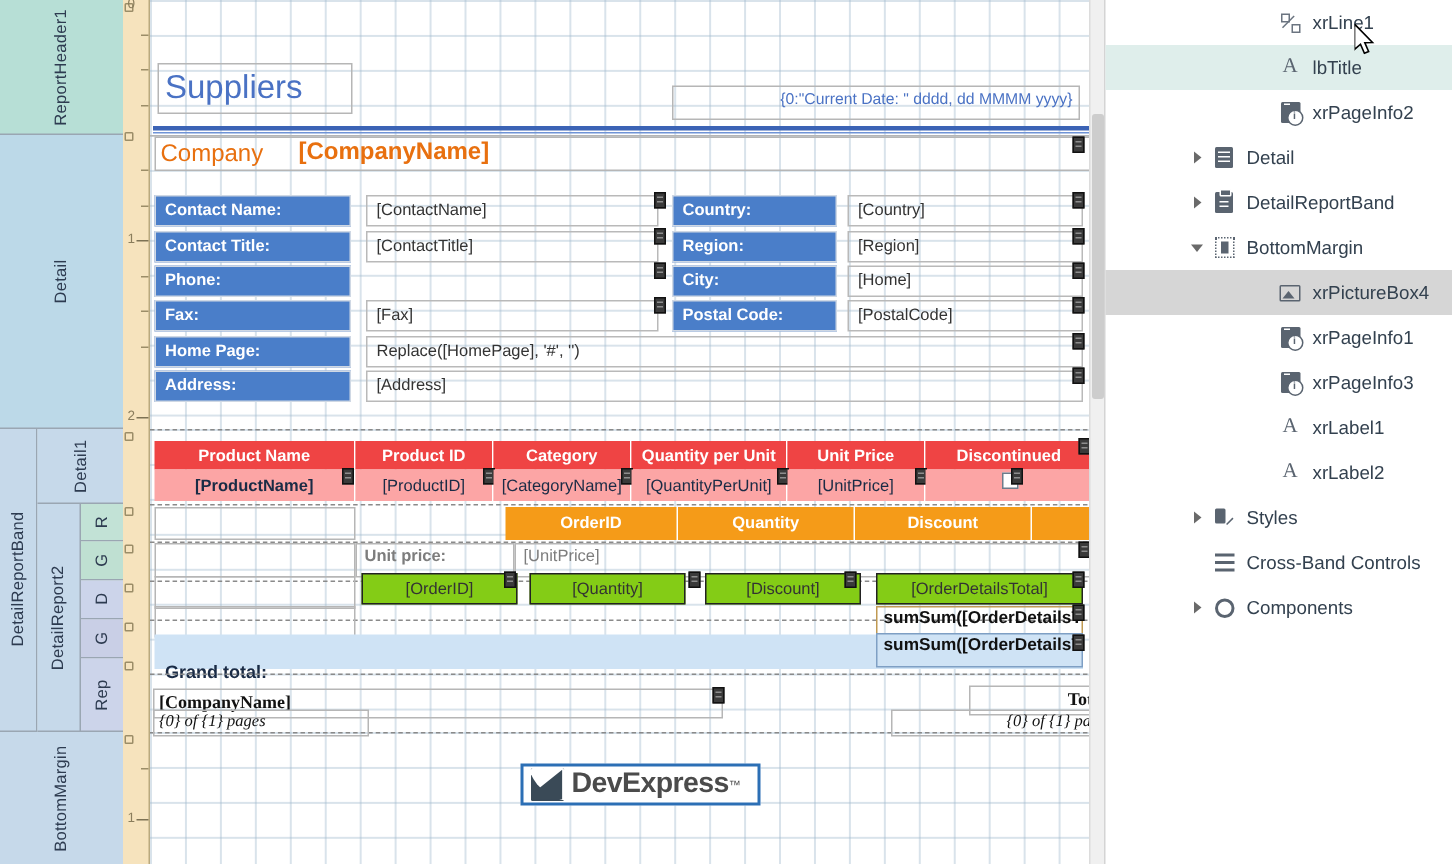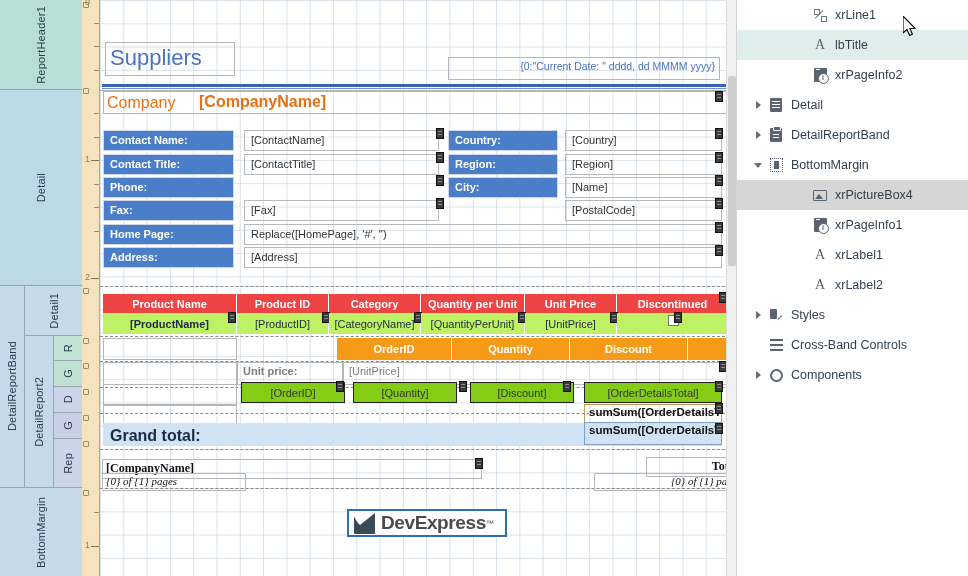--- a/index.html
+++ b/index.html
@@ -64,36 +64,36 @@
   .company-lbl { color:#e8700f; font-size:16px; padding:1px 3px; }
   .company-val { color:#e8700f; font-size:16px; font-weight:bold; padding:1px 3px; }
 
   .fld-lbl { background:#4a7ec9; color:#fff; font-weight:bold; font-size:11px;
              padding:3px 6px; border:1px solid #cfd8e4; }
   .fld-val { color:#333; font-size:11px; padding:3px 6px; border:1px solid #b9b9b9; background:transparent; }
 
   .th-blue { background:#ef4444; color:#fff; font-weight:bold; font-size:11px;
              display:flex; align-items:center; justify-content:center;
              border-right:1px solid #fff; }
-  .td-blue { background:#bef264; color:#1a2b45; font-weight:bold; font-size:11px;
+  .td-blue { background:#fca5a5; color:#1a2b45; font-weight:bold; font-size:11px;
              display:flex; align-items:center; justify-content:center;
              border-right:1px solid #fff; }
   .th-orange { background:#f59b18; color:#fff; font-weight:bold; font-size:11px;
                display:flex; align-items:center; justify-content:center;
                border-right:1px solid #fff; }
 
   .sub-lbl { color:#7d7d7d; font-weight:bold; font-size:11px; padding:2px 5px; }
   .sub-val { color:#7d7d7d; font-size:11px; padding:2px 5px; }
   .det-cell { color:#333; font-size:11px; display:flex; align-items:center;
               justify-content:center; border:1px solid #222; background:#84cc16; }
   .tot-lbl { color:#3a2c12; font-weight:bold; font-size:11px; padding:2px 5px; }
   .sum-cell { color:#111; font-weight:bold; font-size:11.5px; padding:1px 4px;
               overflow:hidden; white-space:nowrap; }
   .grand-row { background:#cfe3f5; }
-  .grand-lbl { color:#1a2b45; font-weight:bold; font-size:16px; padding:3px 6px; }
+  .grand-lbl { color:#1a2b45; font-weight:bold; font-size:12px; padding:17px 6px; }
 
   .foot-bold { font-family:"Liberation Serif", serif; font-weight:bold; font-size:12px; color:#111; padding:1px 3px; }
   .foot-ital { font-family:"Liberation Serif", serif; font-style:italic; font-size:11px; color:#111; padding:1px 3px; }
   .foot-right { text-align:right; }
 
   
   #dxlogo { position:absolute; border:2px solid #2c6fb5; background:#fff;
             display:flex; align-items:center; padding:2px 5px; }
   #dxlogo .mark { width:22px; height:22px; background:#3a4a57; position:relative;
                   margin-right:5px; border-radius:1px; overflow:hidden; }
@@ -106,21 +106,21 @@
                  font-size:19px; color:#4b4b4b; letter-spacing:-.4px; }
   #dxlogo .tm { font-size:8px; color:#4b4b4b; vertical-align:super; }
 
   
   #dscroll { position:absolute; left:726px; top:0; width:10px; height:576px; background:#f0f0f0; border-left:1px solid #dcdcdc; }
   #dscroll .thumb { position:absolute; left:1px; width:8px; background:#cdcdcd; border-radius:2px; }
 
   
   #tree { position:absolute; left:736px; top:0; width:232px; height:576px;
           background:#fff; border-left:1px solid #d4d4d4; }
-  .trow { position:relative; height:30px; display:flex; align-items:center; }
+  .trow { position:relative; height:30px; display:flex; align-items:center;padding-left:40px; }
   .trow.sel-a { background:#dfeeeb; }
   .trow.sel-b { background:#d6d6d6; }
   .exp { width:12px; height:12px; margin-right:2px; position:relative; flex:0 0 12px; }
   .exp.r:after { content:""; position:absolute; left:3px; top:2px;
                  border-left:5px solid #6a6a6a; border-top:4px solid transparent;
                  border-bottom:4px solid transparent; }
   .exp.d:after { content:""; position:absolute; left:1px; top:4px;
                  border-top:5px solid #6a6a6a; border-left:4px solid transparent;
                  border-right:4px solid transparent; }
   .ticon { width:18px; height:18px; flex:0 0 18px; display:flex; align-items:center;
@@ -293,23 +293,24 @@
 
       <div class="ctl fld-lbl" style="left:348px;top:130px;width:110px;height:21px;">Country:</div>
       <div class="ctl fld-val" style="left:465px;top:130px;width:157px;height:21px;">[Country]</div>
       <div class="handle" style="left:615px;top:128px;"></div>
 
       <div class="ctl fld-lbl" style="left:348px;top:154px;width:110px;height:21px;">Region:</div>
       <div class="ctl fld-val" style="left:465px;top:154px;width:157px;height:21px;">[Region]</div>
       <div class="handle" style="left:615px;top:152px;"></div>
 
       <div class="ctl fld-lbl" style="left:348px;top:177px;width:110px;height:21px;">City:</div>
-      <div class="ctl fld-val" style="left:465px;top:177px;width:157px;height:21px;">[Name]</div>
+      <div class="ctl fld-val" style="left:465px;top:177px;width:157px;height:21px;">[Home]</div>
       <div class="handle" style="left:615px;top:175px;"></div>
 
+      <div class="ctl fld-lbl" style="left:348px;top:200px;width:110px;height:21px;">Postal Code:</div>
       <div class="ctl fld-val" style="left:465px;top:200px;width:157px;height:21px;">[PostalCode]</div>
       <div class="handle" style="left:615px;top:198px;"></div>
 
       <div class="bandsep" style="top:286px;"></div>
 
       <div class="ctl th-blue" style="left:3px;top:294px;width:134px;height:19px;">Product Name</div>
       <div class="ctl th-blue" style="left:137px;top:294px;width:92px;height:19px;">Product ID</div>
       <div class="ctl th-blue" style="left:229px;top:294px;width:92px;height:19px;">Category</div>
       <div class="ctl th-blue" style="left:321px;top:294px;width:104px;height:19px;">Quantity per Unit</div>
       <div class="ctl th-blue" style="left:425px;top:294px;width:92px;height:19px;">Unit Price</div>
@@ -483,20 +484,30 @@
           <span class="ic-pageinfo">
             <i></i>
           </span>
         </span>
         <span class="tlabel">xrPageInfo1</span>
       </div>
       <div class="trow">
         <span style="width:60px;flex:0 0 60px"></span>
         <span class="exp"></span>
         <span class="ticon">
+          <span class="ic-pageinfo">
+            <i></i>
+          </span>
+        </span>
+        <span class="tlabel">xrPageInfo3</span>
+      </div>
+      <div class="trow">
+        <span style="width:60px;flex:0 0 60px"></span>
+        <span class="exp"></span>
+        <span class="ticon">
           <span class="ic-A">A</span>
         </span>
         <span class="tlabel">xrLabel1</span>
       </div>
       <div class="trow">
         <span style="width:60px;flex:0 0 60px"></span>
         <span class="exp"></span>
         <span class="ticon">
           <span class="ic-A">A</span>
         </span>

